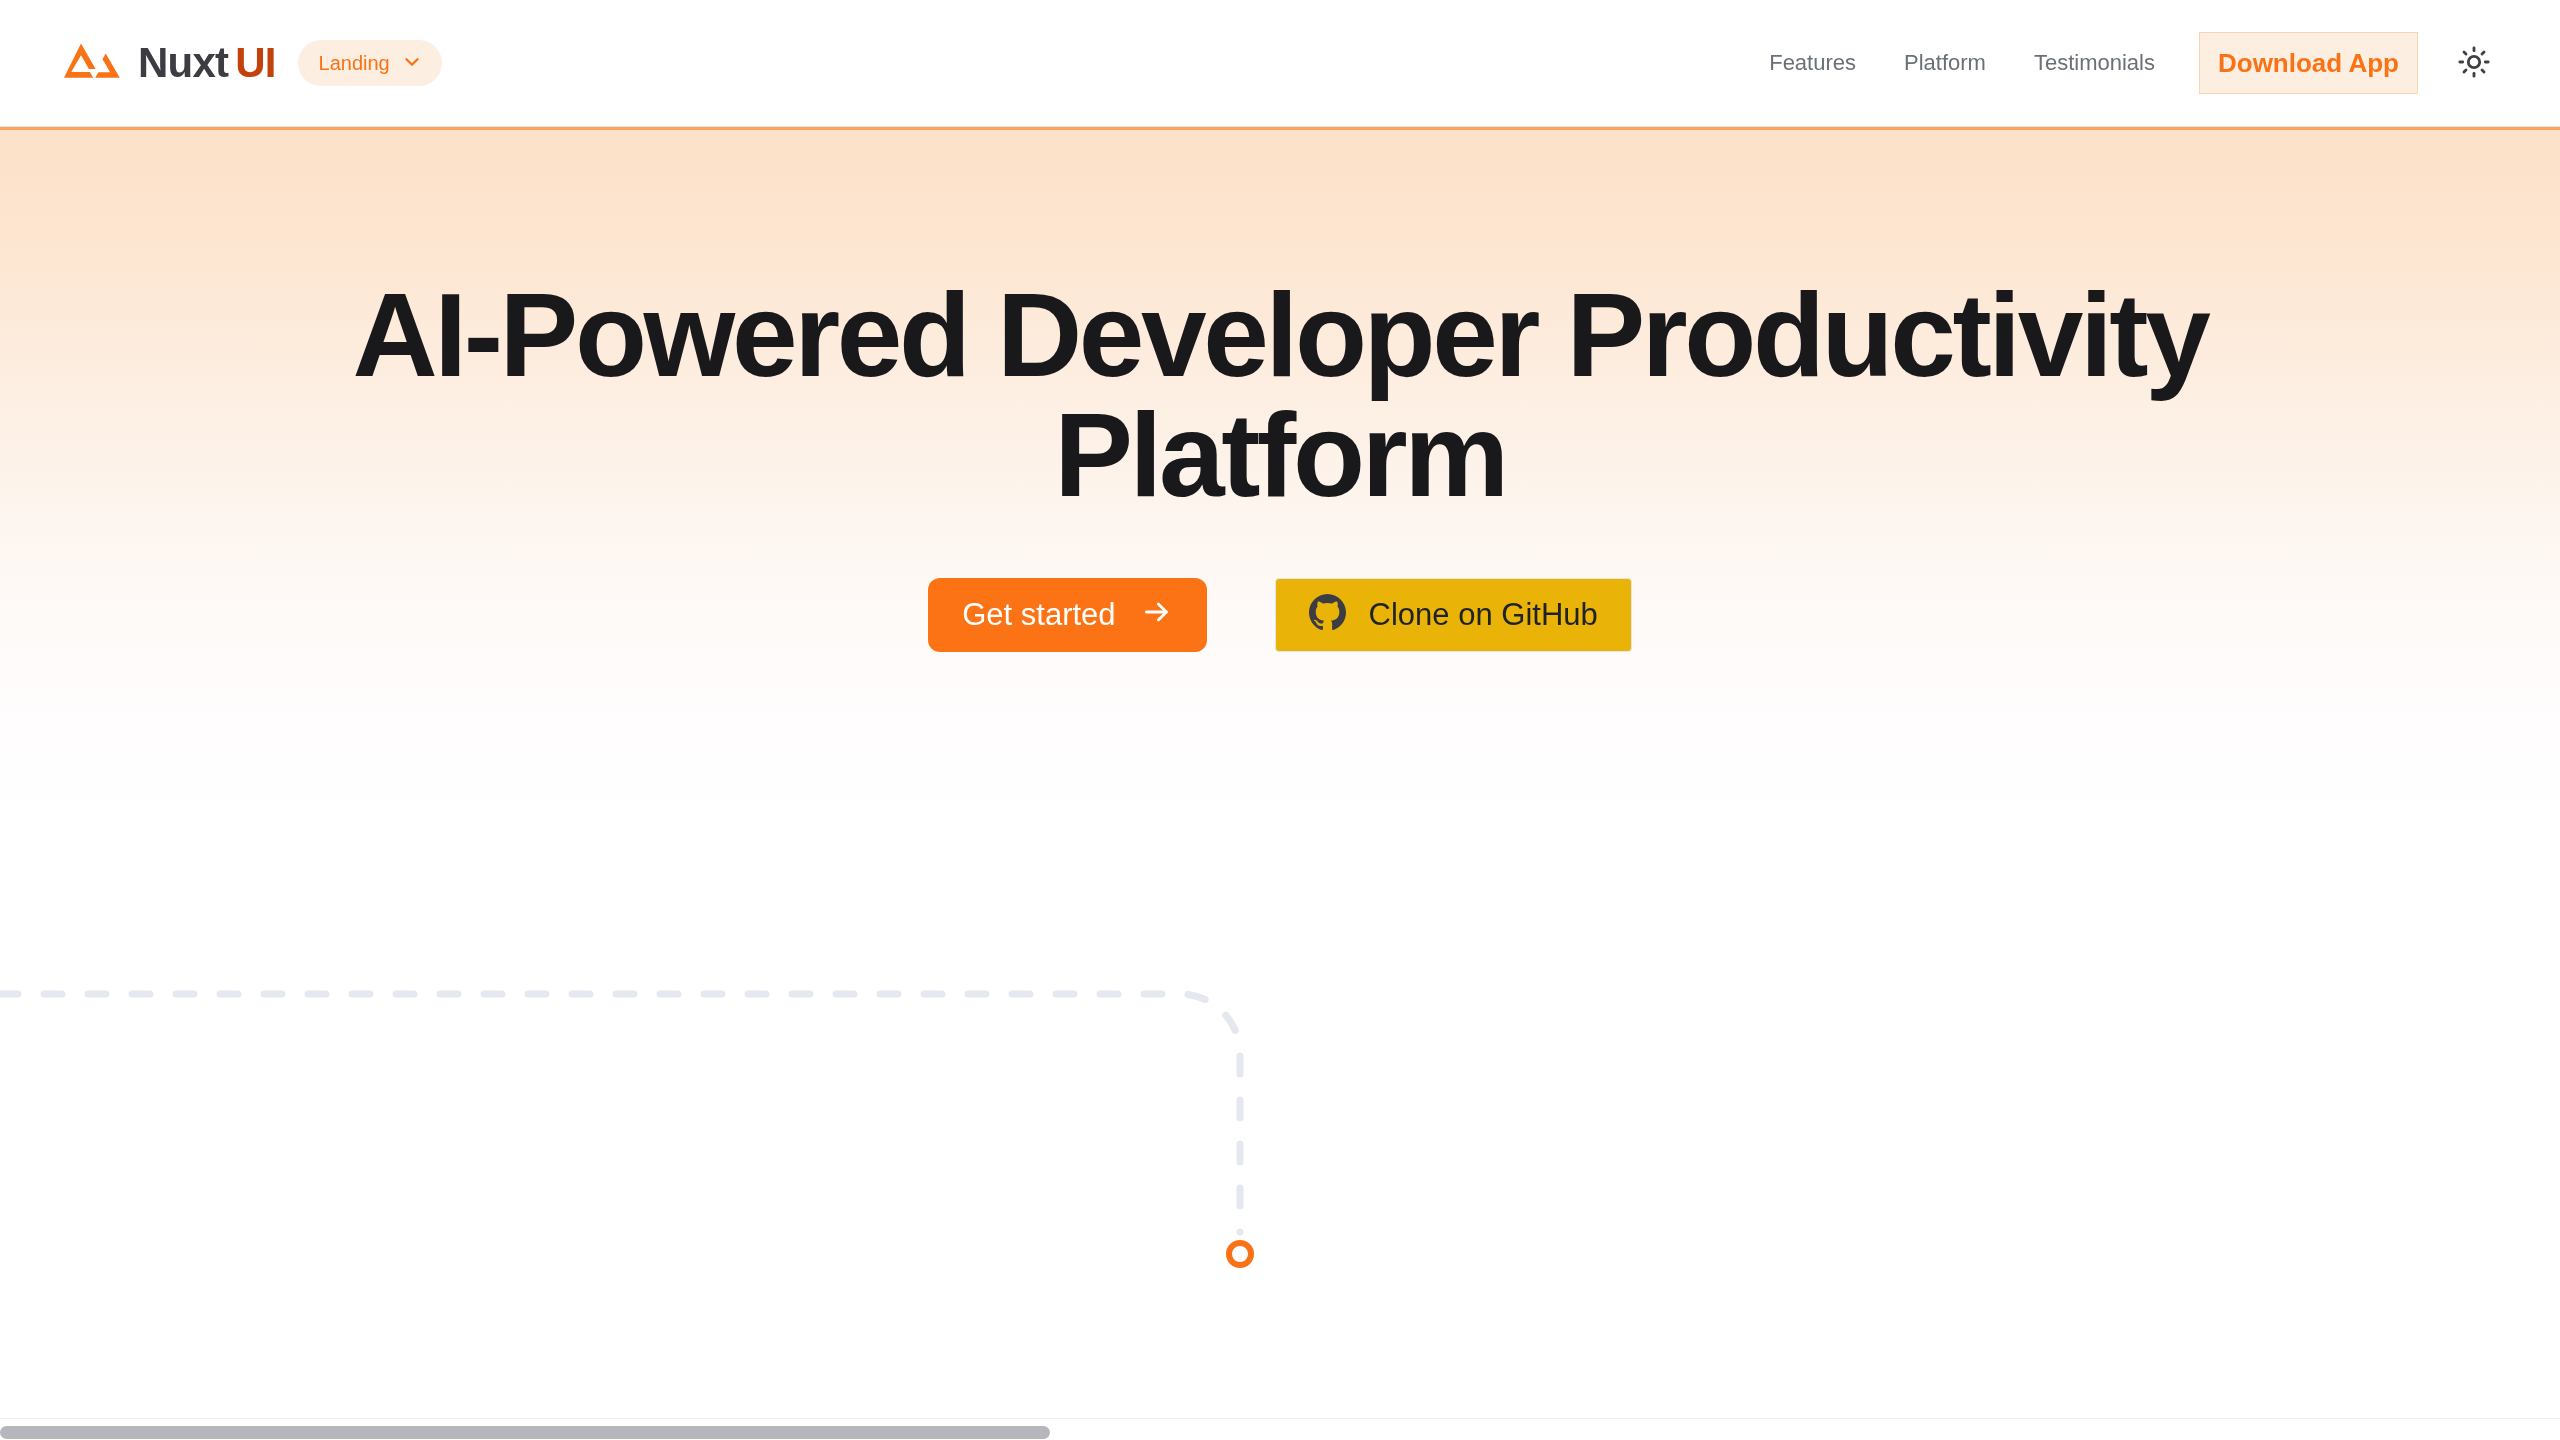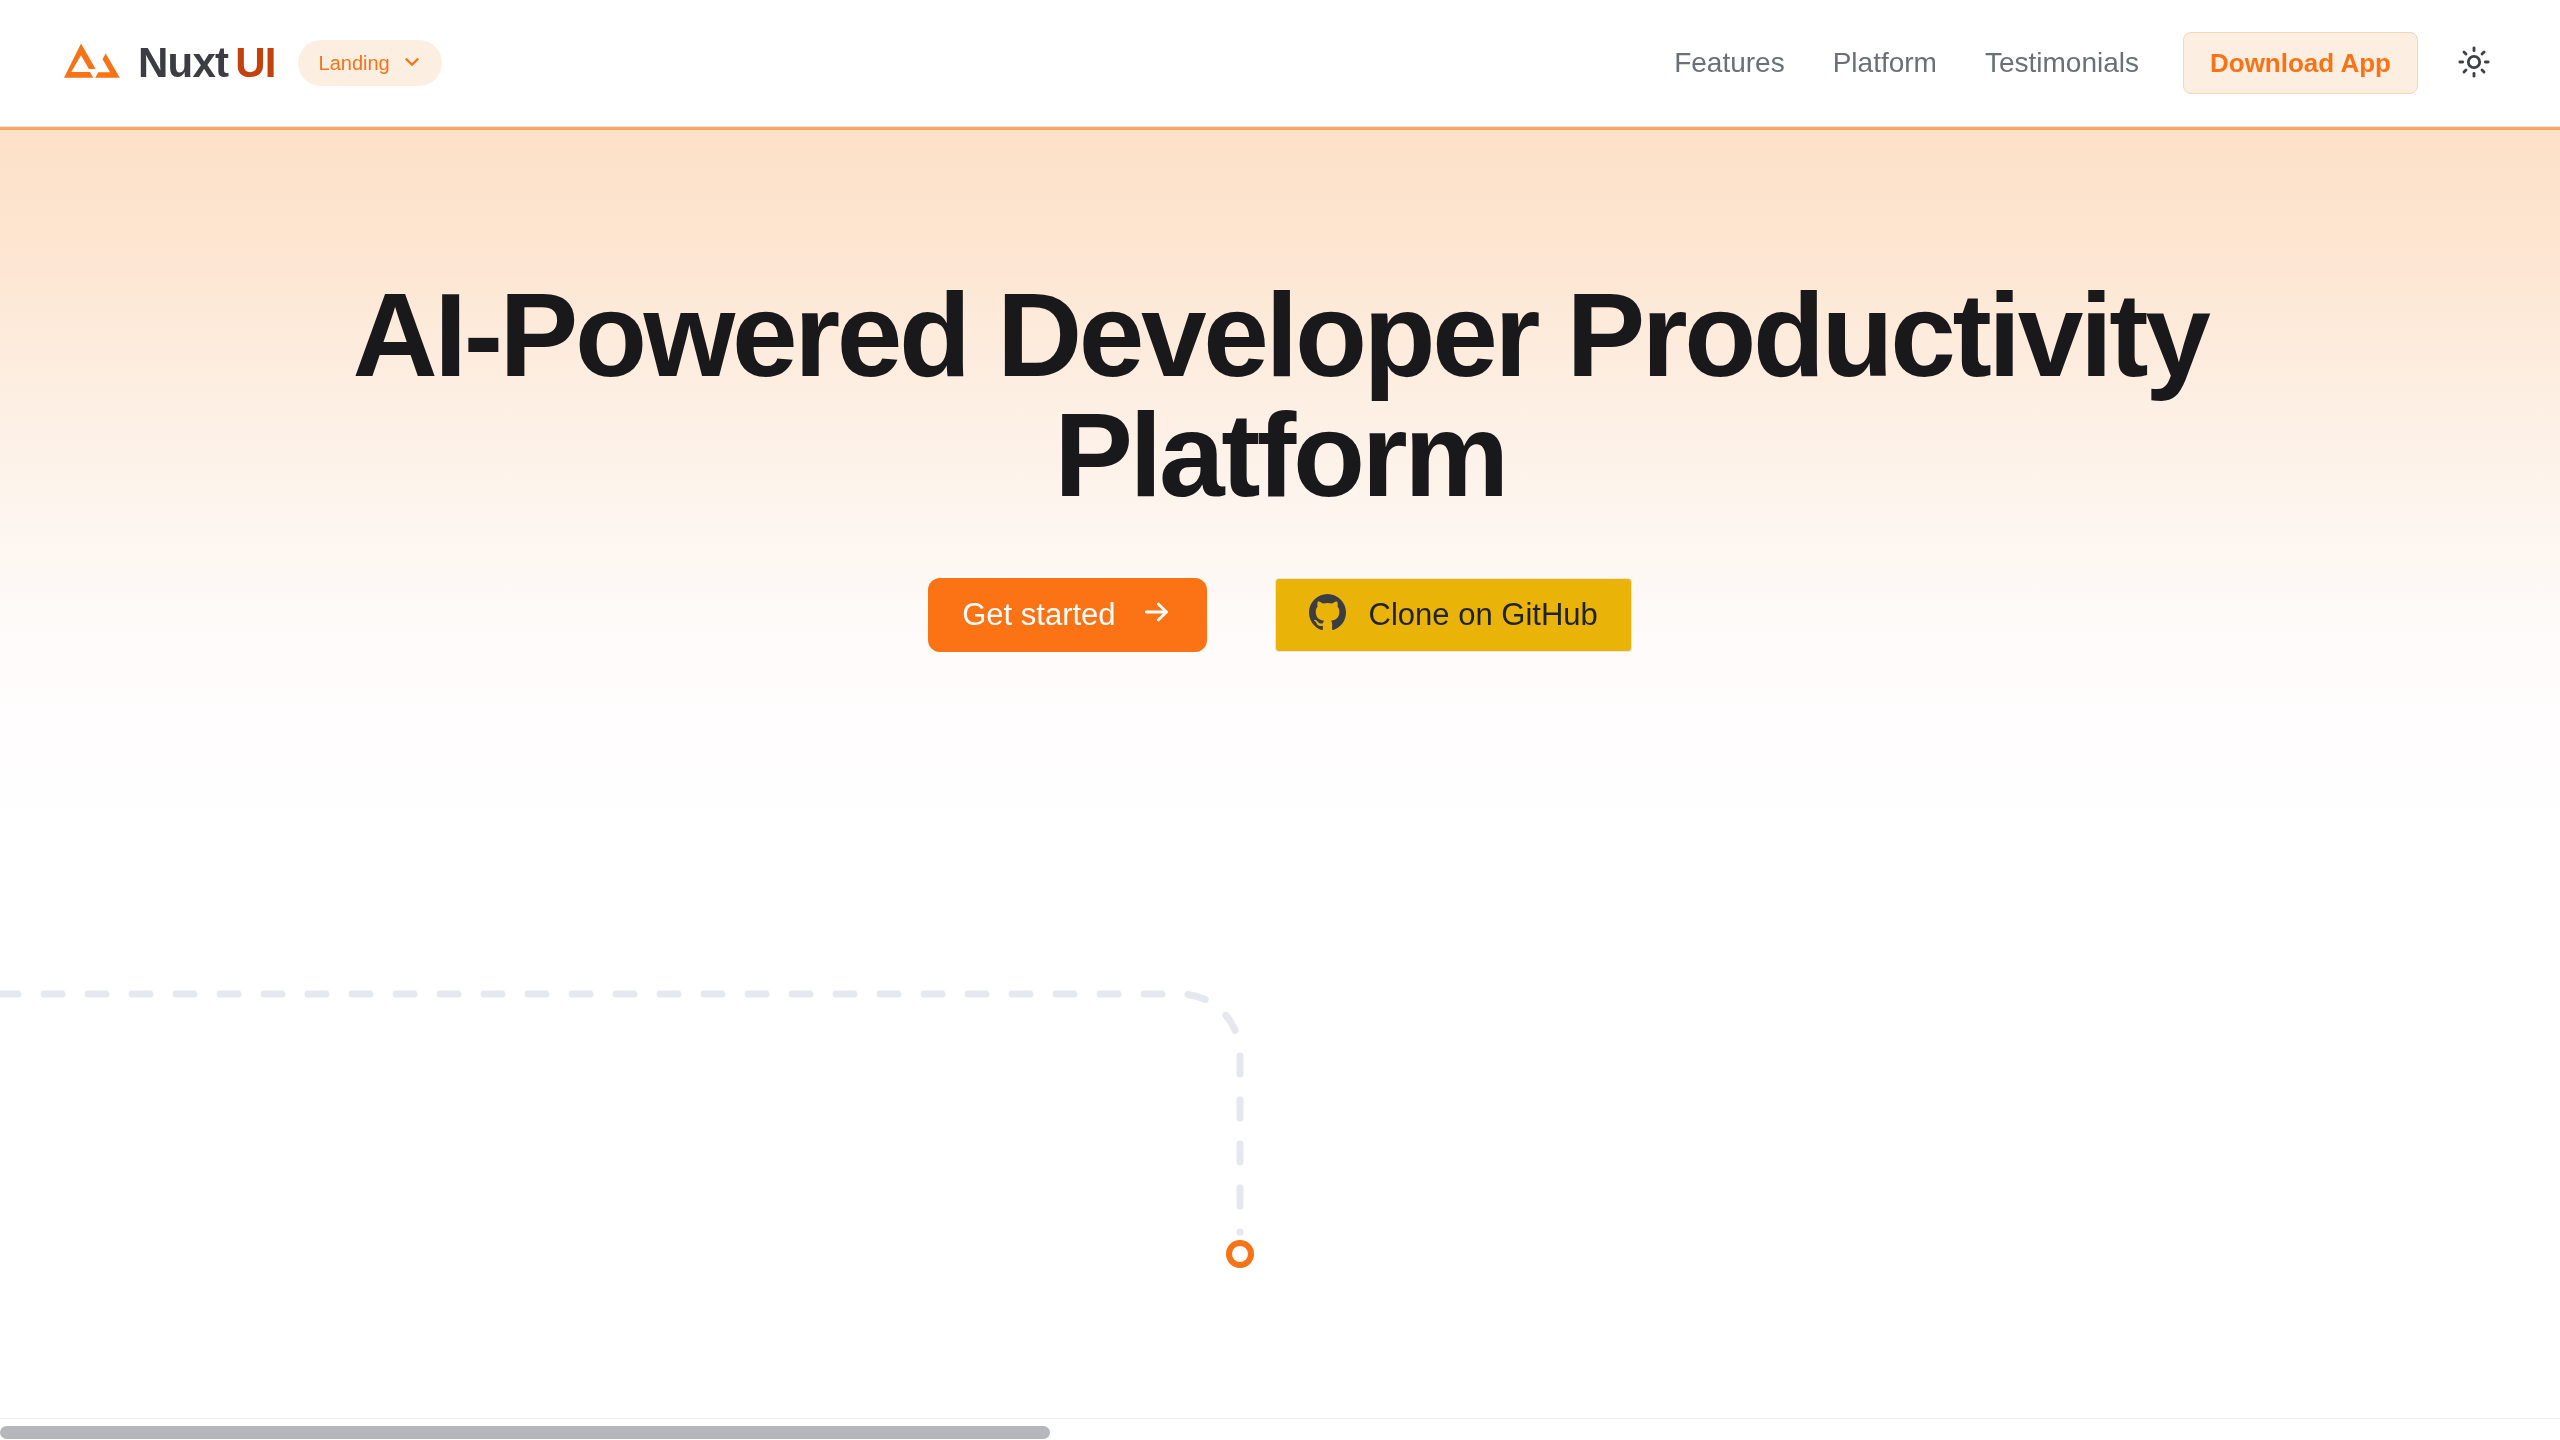--- a/index.html
+++ b/index.html
@@ -87,36 +87,36 @@
     position: absolute;
     right: 60px;
     top: 50%;
     transform: translateY(-50%);
     display: flex;
     align-items: center;
     gap: 0;
   }
 
   .nav-link {
-    font-size: 28px;
+    font-size: 22px;
     color: #6b7076;
     text-decoration: none;
     padding: 0 24px;
     line-height: 1;
     white-space: nowrap;
     cursor: pointer;
   }
 
   #download-app {
     margin-left: 20px;
     display: inline-flex;
     align-items: center;
     height: 62px;
-    padding: 0 26px;
-    border-radius: 8px;
+    padding: 0 18px;
+    border-radius: 0;
     background: #fdeee2;
     border: 1px solid #fbd4b4;
     color: #f97316;
     font-size: 26px;
     font-weight: 600;
     line-height: 1;
     white-space: nowrap;
     cursor: pointer;
   }
 

